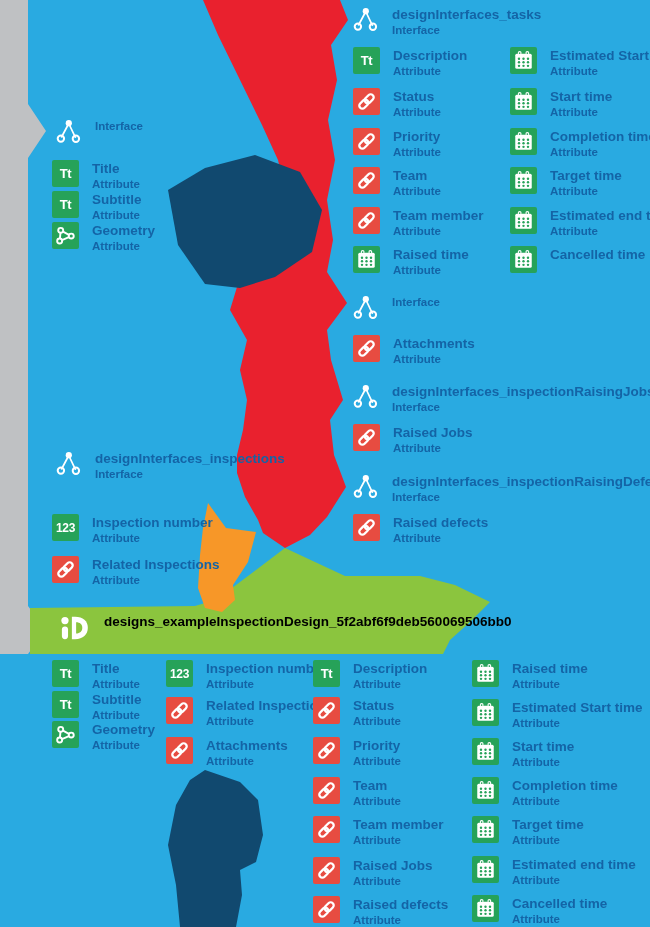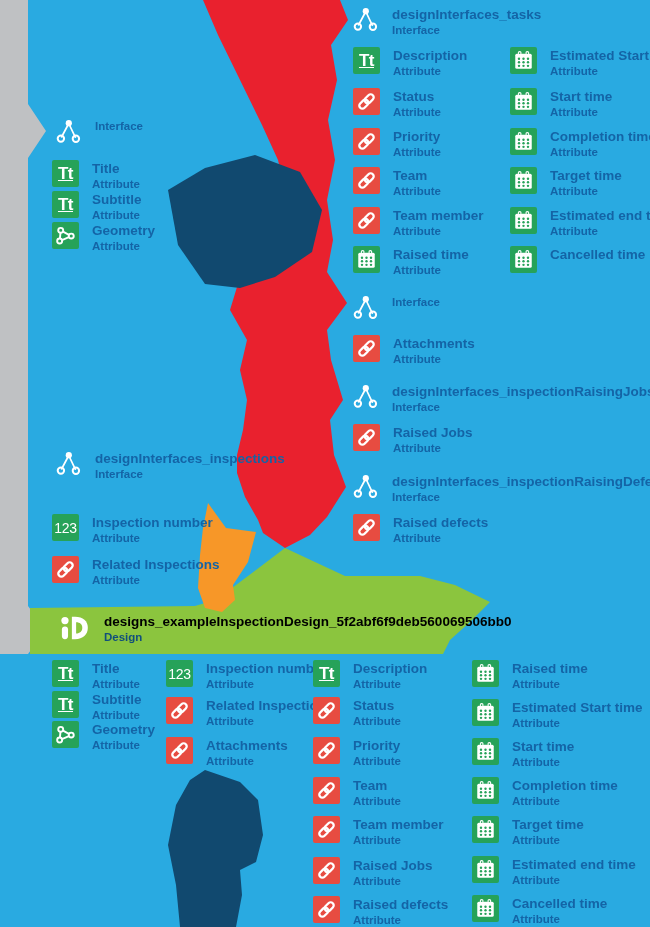--- a/index.html
+++ b/index.html
@@ -8,22 +8,22 @@
     background:#29aae1;font-family:"Liberation Sans","DejaVu Sans",sans-serif;
   }
   svg.bg{position:absolute;left:0;top:0;width:650px;height:927px;display:block;}
   .row,.hdr{position:absolute;display:flex;align-items:flex-start;gap:13px;}
   .ic{width:27px;height:27px;border-radius:2px;flex:0 0 27px;display:flex;align-items:center;justify-content:center;box-sizing:border-box;}
   .ic.g{background:#26a259;}
   .ic.r{background:#e74c41;}
   .ic svg{display:block;width:23px;height:23px;}
   .hdr .ic{background:transparent;}
   .hdr .ic svg{width:27px;height:27px;}
-  .ic .tt{color:#fff;font-weight:bold;font-size:17px;line-height:1;letter-spacing:-.5px;text-decoration:underline;}
-  .ic .n123{color:#fff;font-weight:normal;font-size:14px;line-height:1;letter-spacing:-.3px;}
+  .ic .tt{color:#fff;font-weight:bold;font-size:13px;line-height:1;letter-spacing:-.5px;}
+  .ic .n123{color:#fff;font-weight:bold;font-size:12px;line-height:1;letter-spacing:-.3px;}
   .lbl{display:flex;flex-direction:column;padding-top:1px;}
   .lbl b{font-size:13.5px;font-weight:600;color:#1464a6;line-height:1.2;white-space:nowrap;}
   .lbl i{font-style:normal;font-size:11.5px;font-weight:700;color:#1464a6;line-height:1.25;white-space:nowrap;}
   .banner .lbl b{color:#000000;font-weight:700;}
   .banner .lbl i{color:#114f7b;}
   .banner .ic{width:34px;height:34px;flex:0 0 34px;}
   .banner .ic svg{width:34px;height:34px;}
 </style>
 </head>
 <body>
@@ -477,21 +477,20 @@
       <span class="ic">
         <svg viewBox="0 0 32 32">
           <circle cx="7.5" cy="9" r="3.4" fill="#fff"></circle>
           <rect x="4.6" y="14.5" width="5.8" height="12" rx="2.9" fill="#fff"></rect>
           <path d="M14 5.5 h3 c7.5 0 12 4 12 10.3 c0 6.4 -4.6 10.7 -12 10.7 h-3 z" fill="#fff"></path>
           <path d="M18 10.5 c3.6 0 5.8 2 5.8 5.2 c0 3.3 -2.3 5.4 -5.8 5.4 z" fill="#8bc53e"></path>
         </svg>
       </span>
       <span class="lbl" style="padding-top:3px">
         <b>designs_exampleInspectionDesign_5f2abf6f9deb560069506bb0</b>
-        <i>Design</i>
       </span>
     </div>
 
   <div class="row" style="left:52px;top:660px">
       <span class="ic g">
         <span class="tt">Tt</span>
       </span>
       <span class="lbl">
         <b>Title</b>
         <i>Attribute</i>

